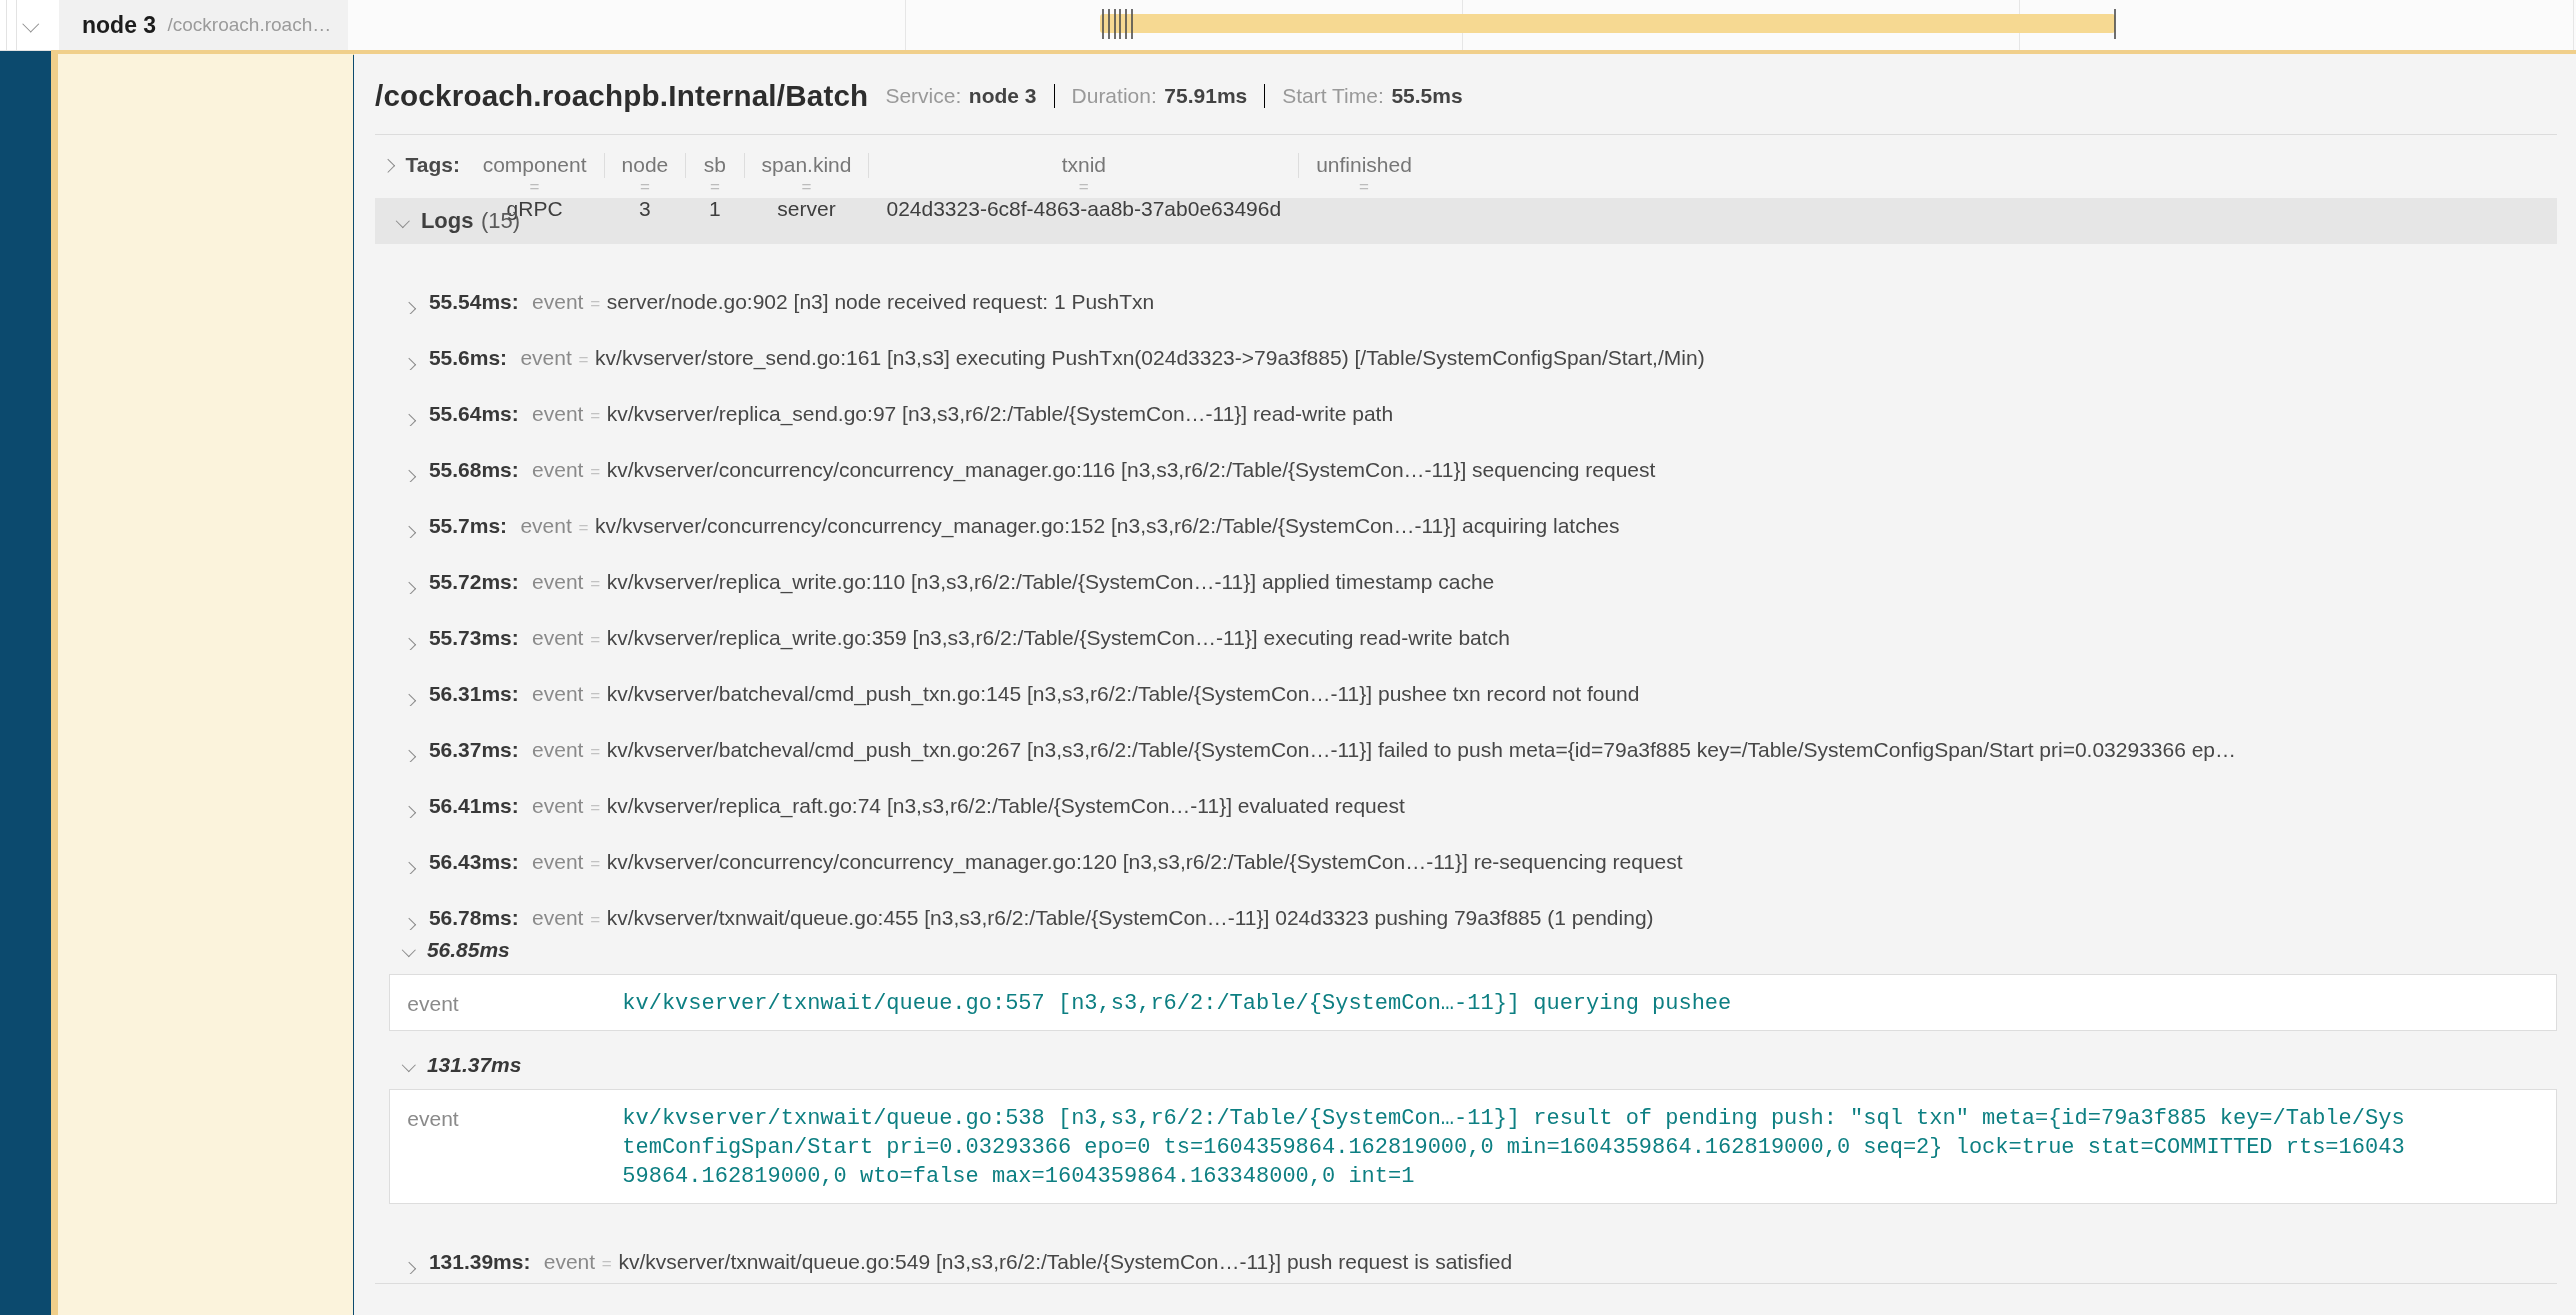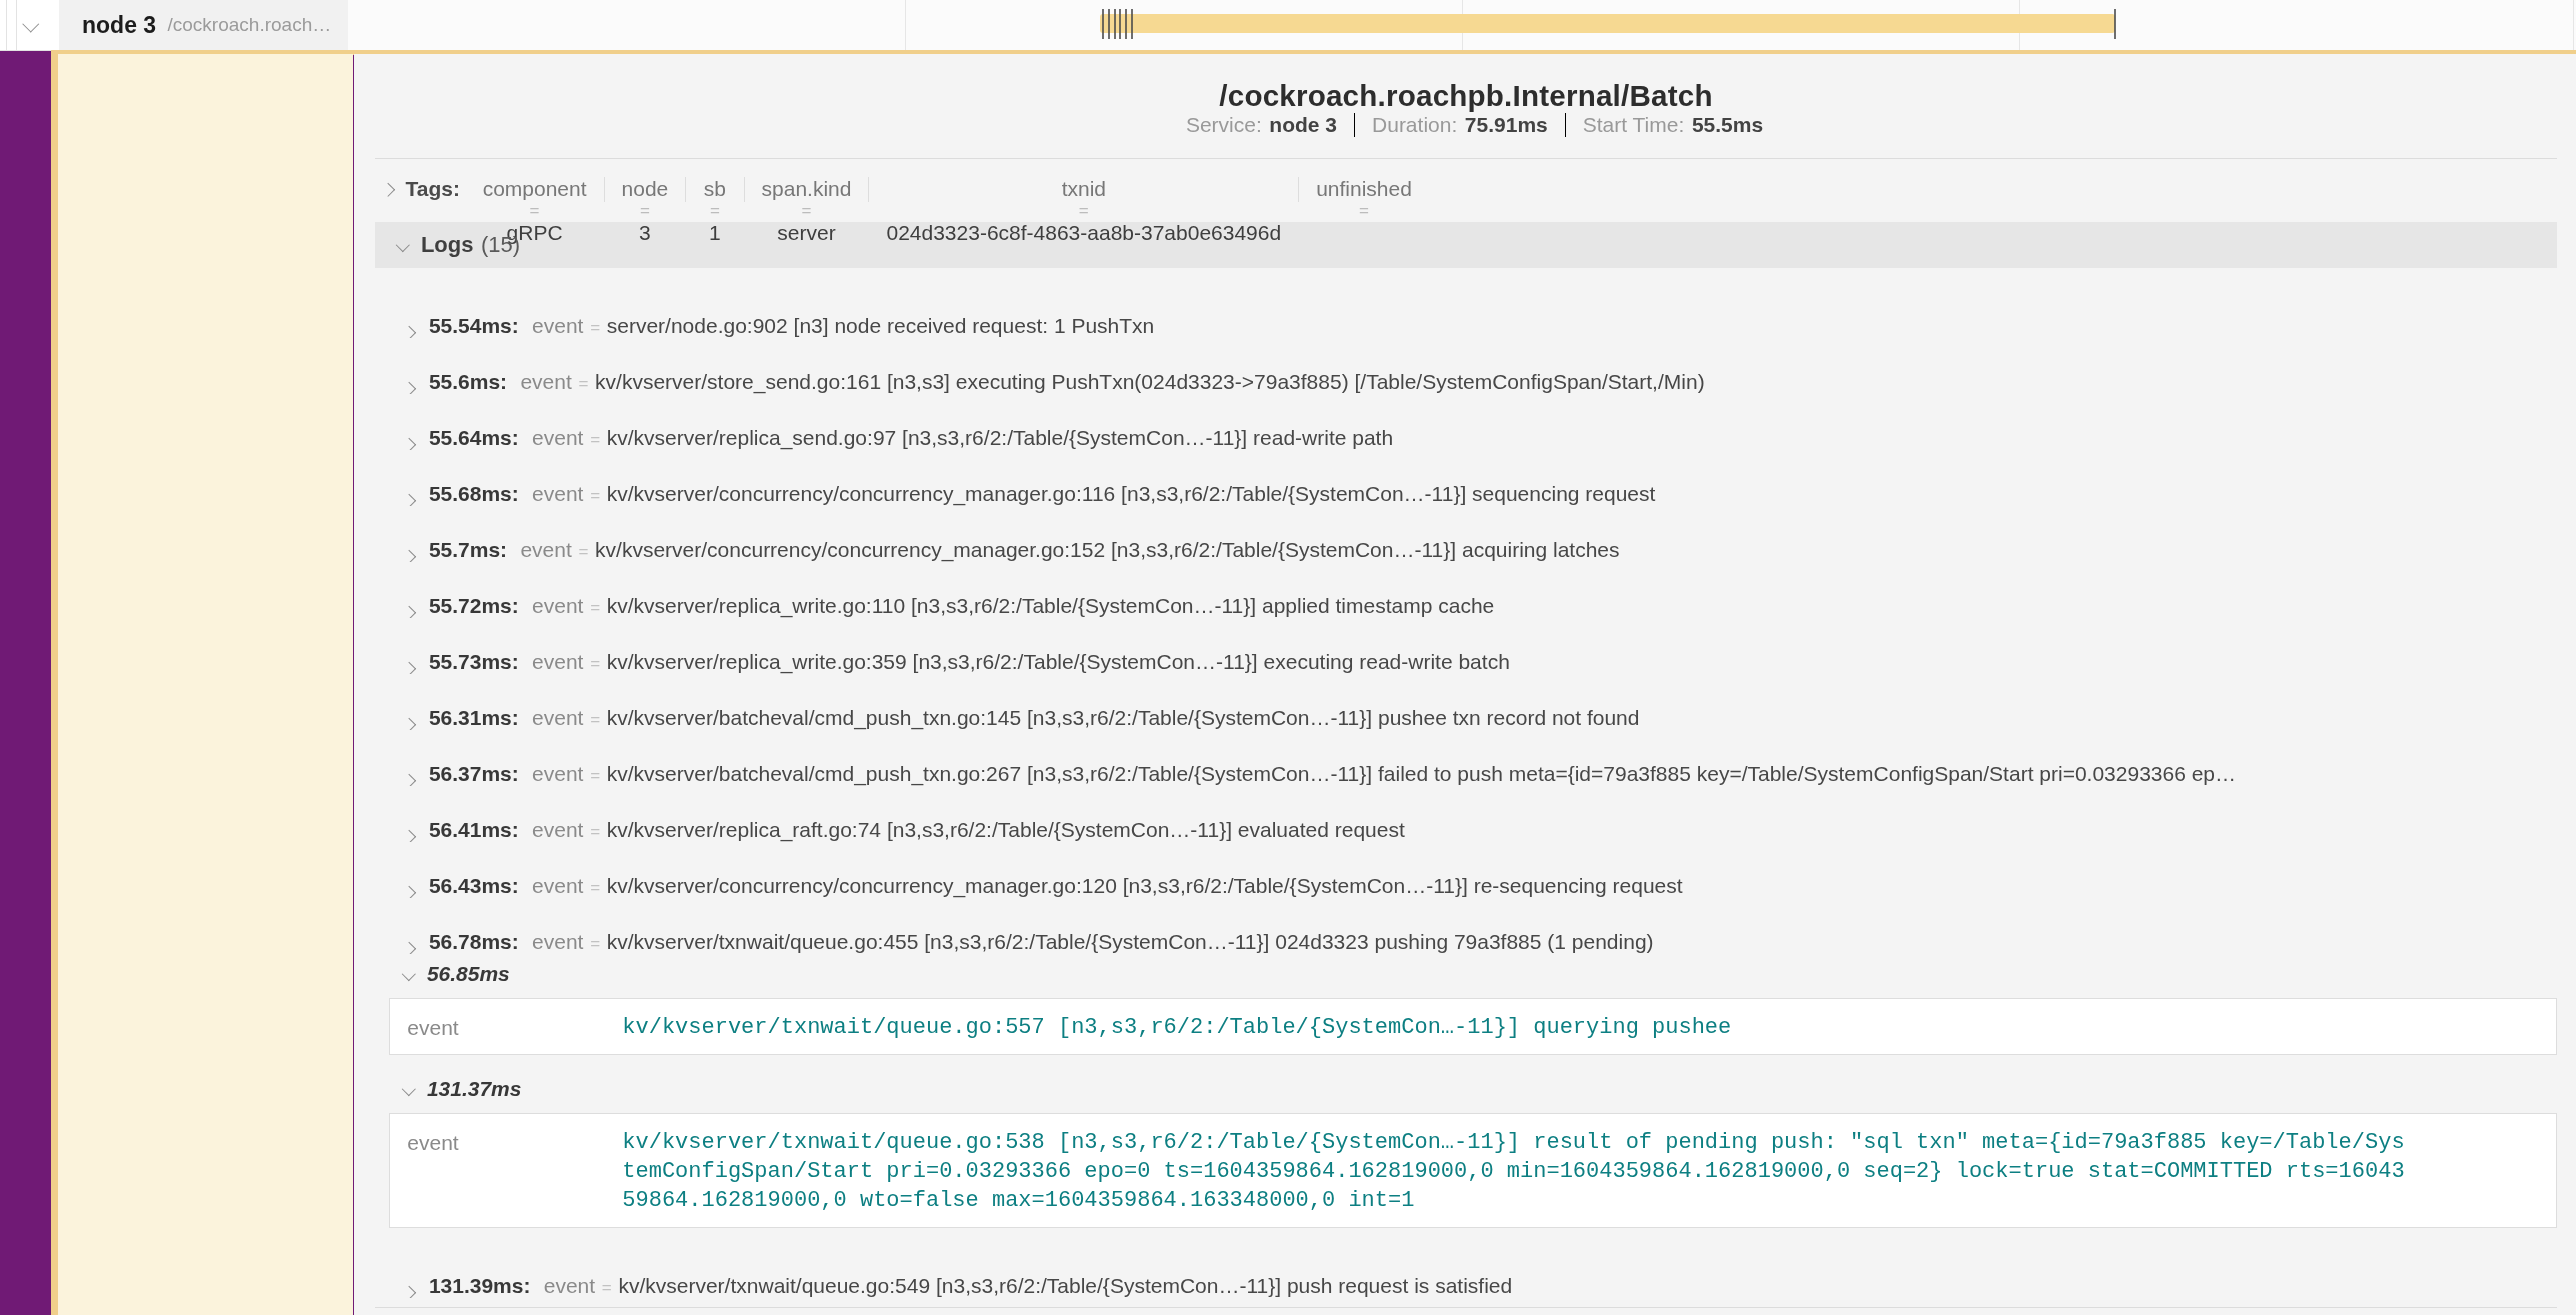--- a/index.html
+++ b/index.html
@@ -1,39 +1,39 @@
 <!DOCTYPE html>
 <html style="--span-bar: #f6d992; --span-accent: #f0cf8b; --span-tint: #fbf3dc; --log-value-teal: #0d7f82;"><head>
 <meta charset="utf-8">
 <style>
   html,body{margin:0;padding:0;background:#fff;}
   .screen{
     position:relative; width:2576px; height:1316px; overflow:hidden;
-    font-family:"Liberation Sans", sans-serif; background:#701a75;
+    font-family:"Liberation Sans", sans-serif; background:#0c4a6e;
     color:#444;
   }
   
   .span-row{position:absolute;left:0;top:0;width:2576px;height:50px;background:#fff;border-bottom:1px solid #e2e2e2;}
   .indent-line{position:absolute;top:0;bottom:0;width:1px;background:#e3e3e3;}
   .indent-a{left:5.7px;} .indent-b{left:16px;}
   .row-collapse{position:absolute;left:25px;top:18px;}
   .name-cell{position:absolute;left:59px;top:0;width:289px;height:50px;background:#f1f1f1;display:flex;align-items:center;padding-left:23px;box-sizing:border-box;white-space:nowrap;overflow:hidden;}
   .svc-name{font-size:23px;font-weight:bold;color:#1c1c1c;margin-right:11.4px;}
   .op-name{font-size:19px;color:#9b9b9b;}
   .timeline{position:absolute;left:348px;top:0;width:2228px;height:50px;background:#fbfbfb;}
   .gridline{position:absolute;top:0;bottom:0;width:1px;background:#e6e6e6;}
   .dur-label{position:absolute;left:858px;top:0;width:238px;height:50px;line-height:50px;text-align:right;font-size:19px;color:#2e2e2e;}
   .span-bar{position:absolute;left:752px;top:14.3px;width:1015px;height:19px;background:var(--span-bar,#f6d992);border-radius:2.9px;}
   .tick{position:absolute;top:8.6px;height:30.5px;width:1.9px;background:rgba(75,75,75,.8);}
   
   .detail-topborder{position:absolute;left:51px;top:50px;right:0;height:4.8px;background:var(--span-accent,#f0cf8b);}
   .detail-tint{position:absolute;left:51px;top:54px;width:302px;bottom:0;background:var(--span-tint,#fbf3dc);border-left:7.6px solid var(--span-accent,#f0cf8b);box-sizing:border-box;}
   
   .panel{position:absolute;left:354px;top:54px;width:2222px;height:1261px;background:#f4f4f4;box-sizing:border-box;padding:0 19px 0 21px;overflow:hidden;}
-  .ov-row{display:flex;justify-content:flex-start;align-items:center;padding-top:25px;flex-direction:column;}
+  .ov-row{display:flex;justify-content:flex-start;align-items:center;padding-top:25px;}
   .title{font-size:29.6px;font-weight:bold;color:#2d2d2d;margin:0;letter-spacing:0.2px;}
   .overview{display:flex;align-items:baseline;font-size:21px;white-space:nowrap;}
   .ov-item{padding:0 17px;border-left:1px solid #000000;}
   .ov-item:first-child{border-left:none;}
   .ov-item:last-child{padding-right:0;}
   .ov-label{color:#999;margin-right:7.6px;}
   .ov-value{color:#434343;font-weight:bold;}
   .hr{height:1px;background:#dcdcdc;margin-top:21px;}
   
   .tags-row{display:flex;align-items:center;margin-top:11.4px;height:38px;font-size:21px;padding-left:7.6px;}

